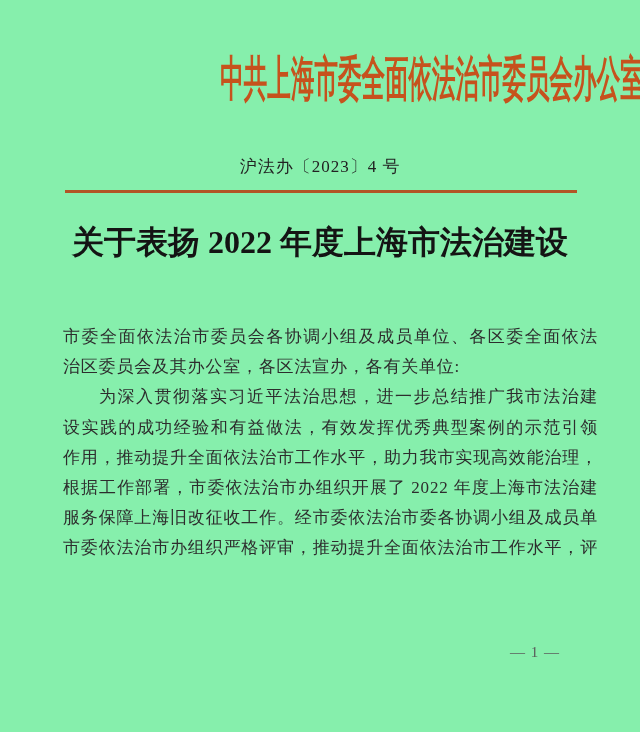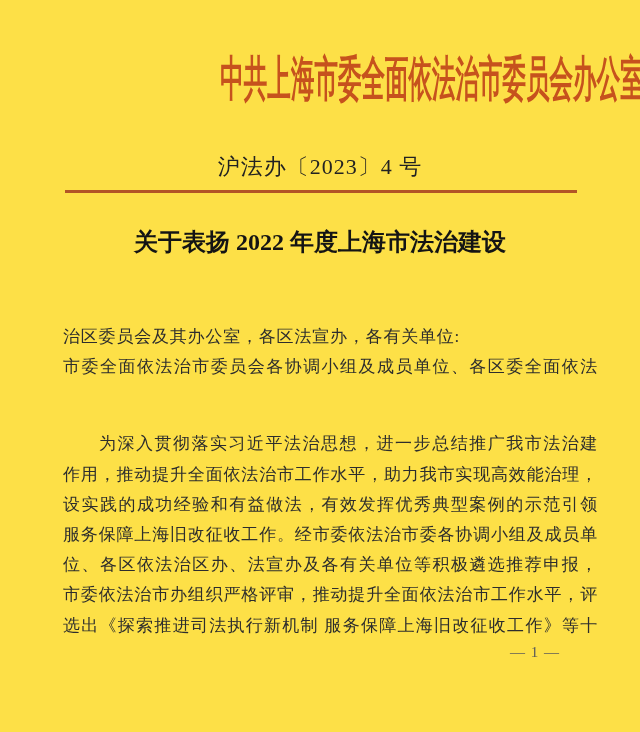--- a/index.html
+++ b/index.html
@@ -1,20 +1,20 @@
 <!DOCTYPE html>
 <html><head>
 <meta charset="utf-8">
 <style>
   html, body { margin: 0; padding: 0; background: #ffffff; }
   .page {
     position: relative;
     width: 640px;
     height: 732px;
-    background: #fde047;
+    background: #86efac;
     font-family: "Liberation Serif", serif;
     overflow: hidden;
   }
   
   .letterhead {
     position: absolute;
     top: 52px; left: 0;
     width: 100%;
     text-align: center;
     white-space: nowrap;
@@ -27,55 +27,55 @@
     transform: scaleX(0.49);
     transform-origin: center;
     letter-spacing: 0;
   }
   
   .doc-number {
     position: absolute;
     top: 157px; left: 0;
     width: 100%;
     text-align: center;
-    font-size: 22px;
+    font-size: 17px;
     line-height: 20px;
     letter-spacing: 1px;
     color: #222222;
   }
   
   .red-rule {
     position: absolute;
     top: 190px; left: 65px;
     width: 512px; height: 3px;
   }
   
   .doc-title {
     position: absolute;
     top: 226px; left: 0;
     width: 100%;
     text-align: center;
     font-weight: bold;
-    font-size: 24px;
+    font-size: 32px;
     line-height: 33px;
     color: #141414;
   }
   
   .body-block {
     position: absolute;
     top: 322px; left: 63px;
     width: 535px;
     font-size: 17px;
     line-height: 30.2px;
     letter-spacing: 0.8px;
     color: #2d2d2d;
   }
   .body-line { text-align: justify; text-align-last: justify; }
   .body-line.no-justify { text-align: left; text-align-last: left; }
-  .body-line.indent { text-indent: 36px; margin-top: 47px; }
+  .body-line.indent { text-indent: 36px; }
   
   .page-number {
     position: absolute;
     top: 642px; left: 0;
     width: 100%;
     box-sizing: border-box;
     padding-right: 80px;
     text-align: right;
     font-size: 15px;
     line-height: 20px;
@@ -94,26 +94,25 @@
 
   <div class="doc-number">沪法办〔2023〕4 号</div>
 
   <div class="red-rule" style="background: rgb(178, 85, 38);"></div>
 
   <div class="doc-title">
     <div>关于表扬 2022 年度上海市法治建设</div>
   </div>
 
   <div class="body-block">
+    <div class="body-line">市委全面依法治市委员会各协调小组及成员单位、各区委全面依法</div>
     <div class="body-line no-justify">治区委员会及其办公室，各区法宣办，各有关单位:</div>
-    <div class="body-line">市委全面依法治市委员会各协调小组及成员单位、各区委全面依法</div>
     <div class="body-line indent">为深入贯彻落实习近平法治思想，进一步总结推广我市法治建</div>
+    <div class="body-line">设实践的成功经验和有益做法，有效发挥优秀典型案例的示范引领</div>
     <div class="body-line">作用，推动提升全面依法治市工作水平，助力我市实现高效能治理，</div>
-    <div class="body-line">设实践的成功经验和有益做法，有效发挥优秀典型案例的示范引领</div>
+    <div class="body-line">根据工作部署，市委依法治市办组织开展了 2022 年度上海市法治建</div>
     <div class="body-line">服务保障上海旧改征收工作。经市委依法治市委各协调小组及成员单</div>
-    <div class="body-line">位、各区依法治区办、法宣办及各有关单位等积极遴选推荐申报，</div>
     <div class="body-line">市委依法治市办组织严格评审，推动提升全面依法治市工作水平，评</div>
-    <div class="body-line">选出《探索推进司法执行新机制 服务保障上海旧改征收工作》等十</div>
   </div>
 
   <div class="page-number">— 1 —</div>
 
 </div>
 
 </body></html>

